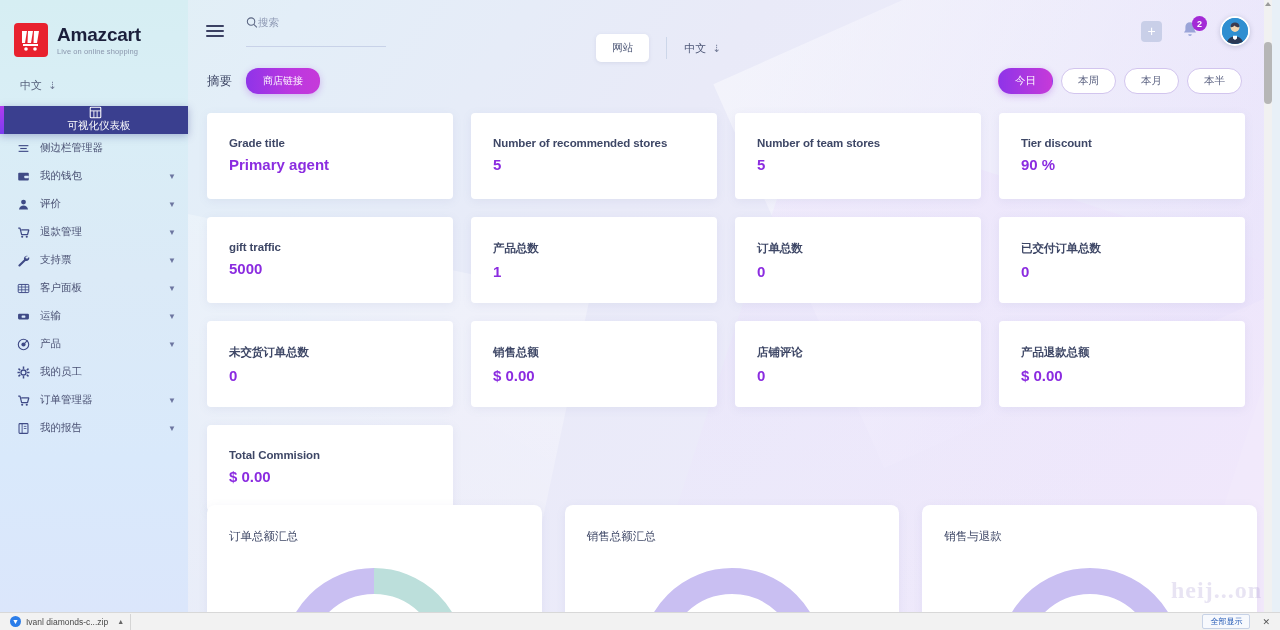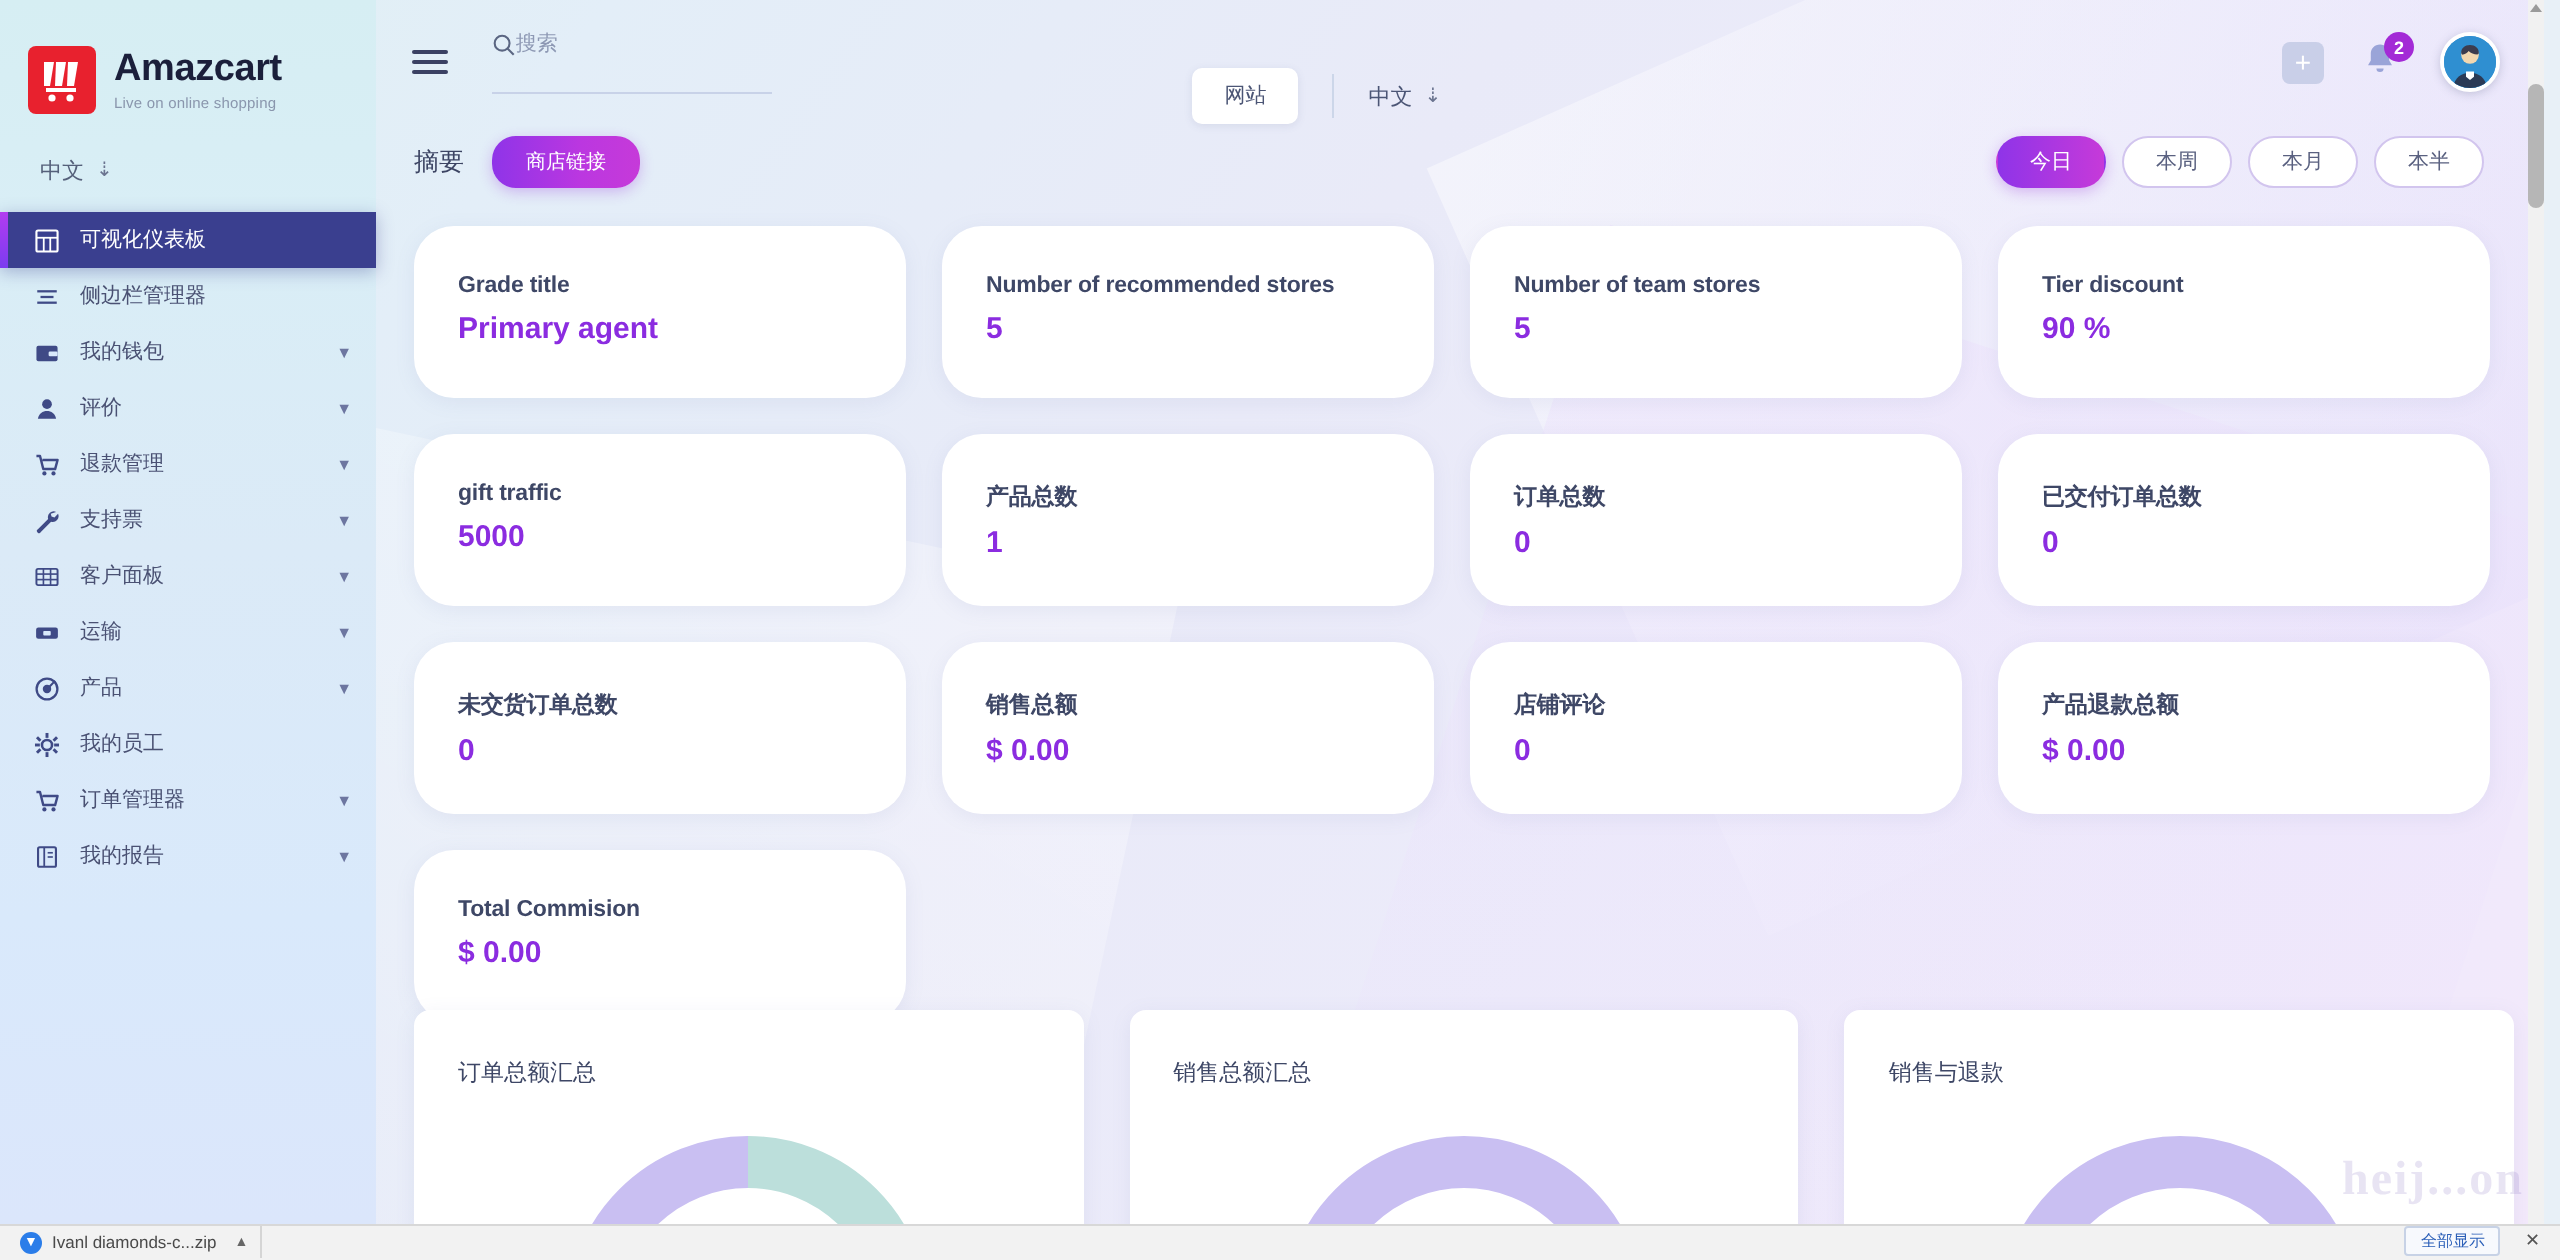--- a/index.html
+++ b/index.html
@@ -68,20 +68,21 @@
   }
   .nav-item .nav-ico {
     width: 18px; display: flex; align-items: center; justify-content: center;
     color: #3f4a86; flex: none;
   }
   .nav-item .nav-label { margin-left: 8px; flex: 1; white-space: nowrap; }
   .nav-item .nav-caret { font-size: 8px; color: #6d76a0; }
   .nav-item.active {
     background: #3a3f8f; color: #ffffff;
     box-shadow: 0 2px 8px rgba(58,63,143,0.35);
+    flex-direction: column;
   }
   .nav-item.active::before {
     content: ""; position: absolute; left: 0; top: 0; bottom: 0; width: 4px;
     background: linear-gradient(180deg,#b23cf0,#7b3cf0);
   }
   .nav-item.active .nav-ico, .nav-item.active .nav-label { color: #ffffff; }
 
   
   #header {
     position: absolute; left: 188px; top: 0; right: 8px; height: 62px;
@@ -150,21 +151,21 @@
     color: #fff; border-color: transparent;
     box-shadow: 0 2px 7px rgba(150,50,220,0.3);
   }
 
   
   #stats {
     position: absolute; left: 207px; top: 113px; width: 1050px;
     display: flex; flex-wrap: wrap; gap: 18px 18px; z-index: 3;
   }
   .stat-card {
-    width: 246px; height: 86px; background: #fff; border-radius: 20px;
+    width: 246px; height: 86px; background: #fff; border-radius: 4px;
     box-shadow: 0 2px 10px rgba(120,130,175,0.10);
     padding: 24px 0 0 22px;
   }
   .stat-label { font-size: 11.5px; font-weight: bold; color: #3e4766; letter-spacing: -0.1px; }
   .stat-value { font-size: 15px; font-weight: bold; color: #8b2ce0; margin-top: 7px; }
 
   
   #charts {
     position: absolute; left: 207px; top: 505px; width: 1050px;
     display: flex; gap: 23px; z-index: 3;
@@ -201,21 +202,21 @@
   #scrollbar .arrow-up {
     position: absolute; left: 1px; top: 2px;
     width: 0; height: 0; border-left: 3px solid transparent;
     border-right: 3px solid transparent; border-bottom: 4px solid #9a9a9a;
   }
 
   
   #downloadbar {
     position: absolute; left: 0; bottom: 0; width: 1280px; height: 18px;
     background: #f2f2f2; border-top: 1px solid #d8d8d8;
-    display: flex; align-items: flex-start; z-index: 20; padding: 0 6px;
+    display: flex; align-items: center; z-index: 20; padding: 0 6px;
   }
   .dl-item {
     display: flex; align-items: center; gap: 5px; height: 16px;
     padding: 0 6px 0 4px; border-right: 1px solid #d5d5d5;
   }
   .dl-ico {
     width: 11px; height: 11px; border-radius: 50%; background: #2b7de9;
     display: flex; align-items: center; justify-content: center;
     color: #fff; font-size: 7px; line-height: 1;
   }

